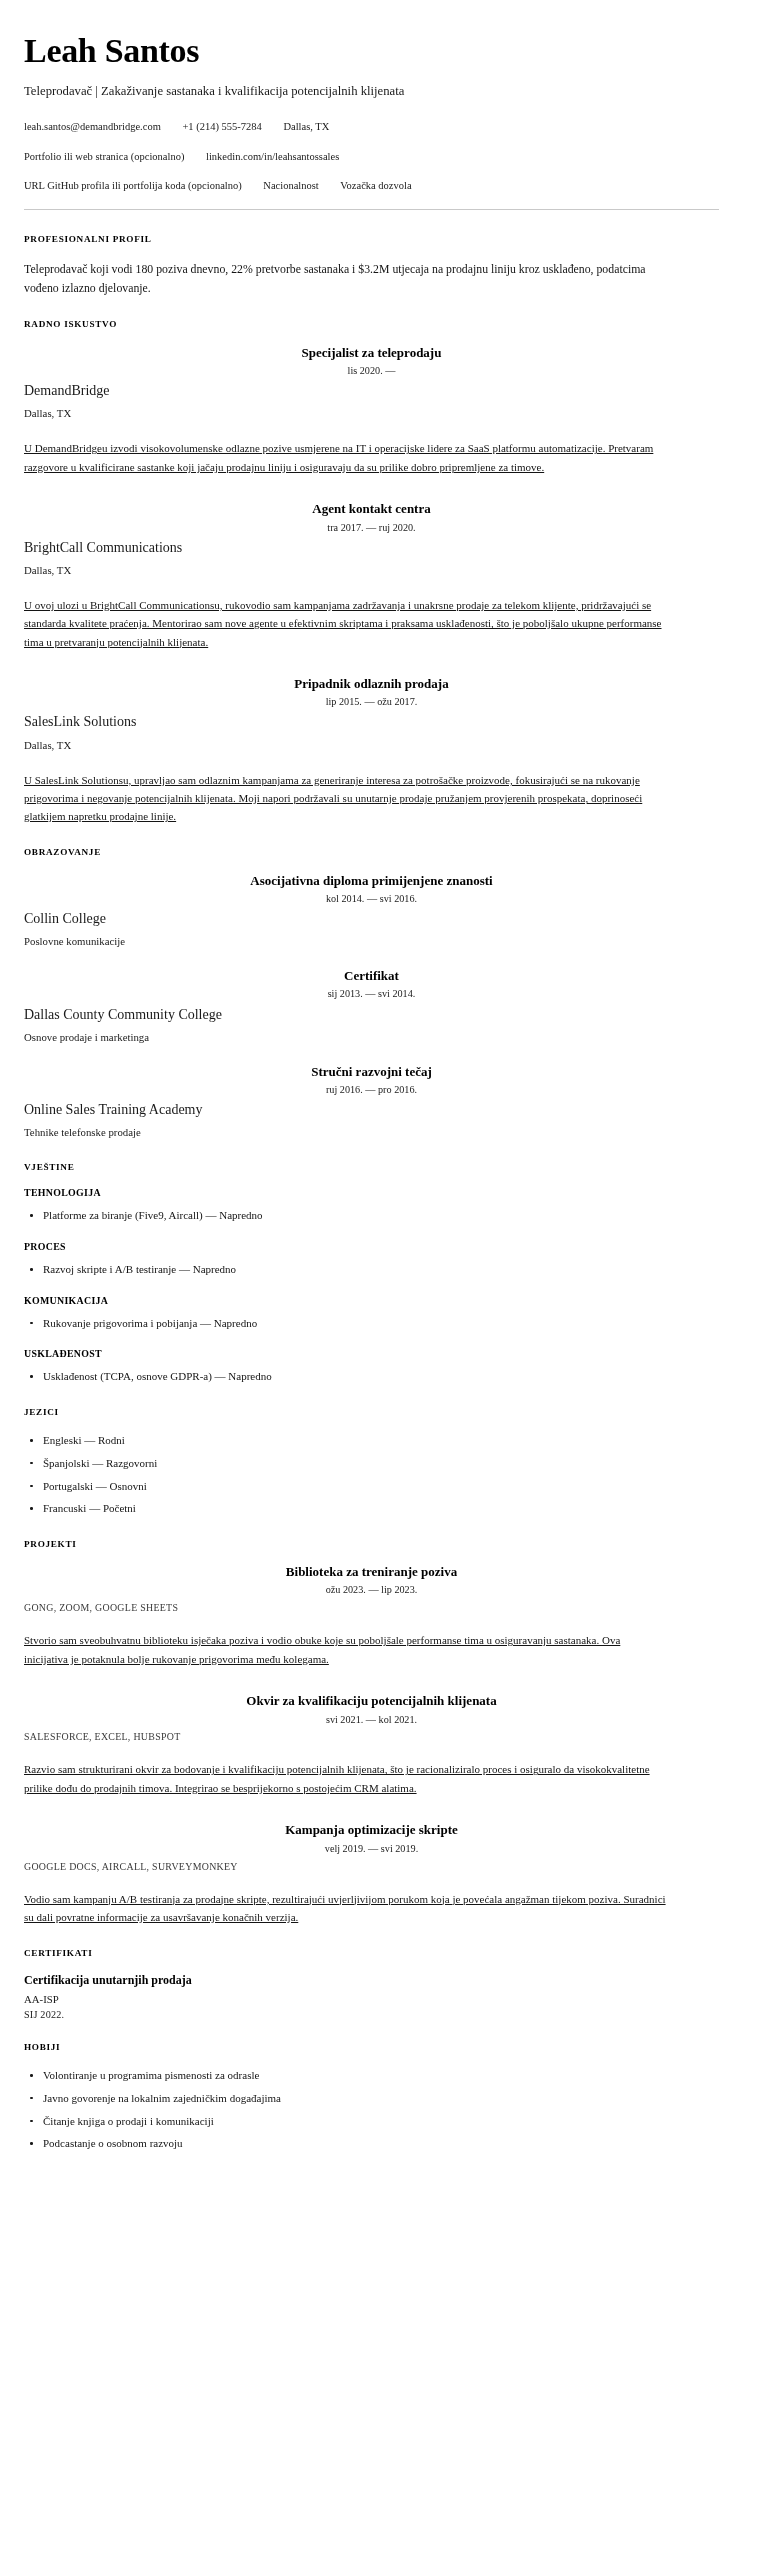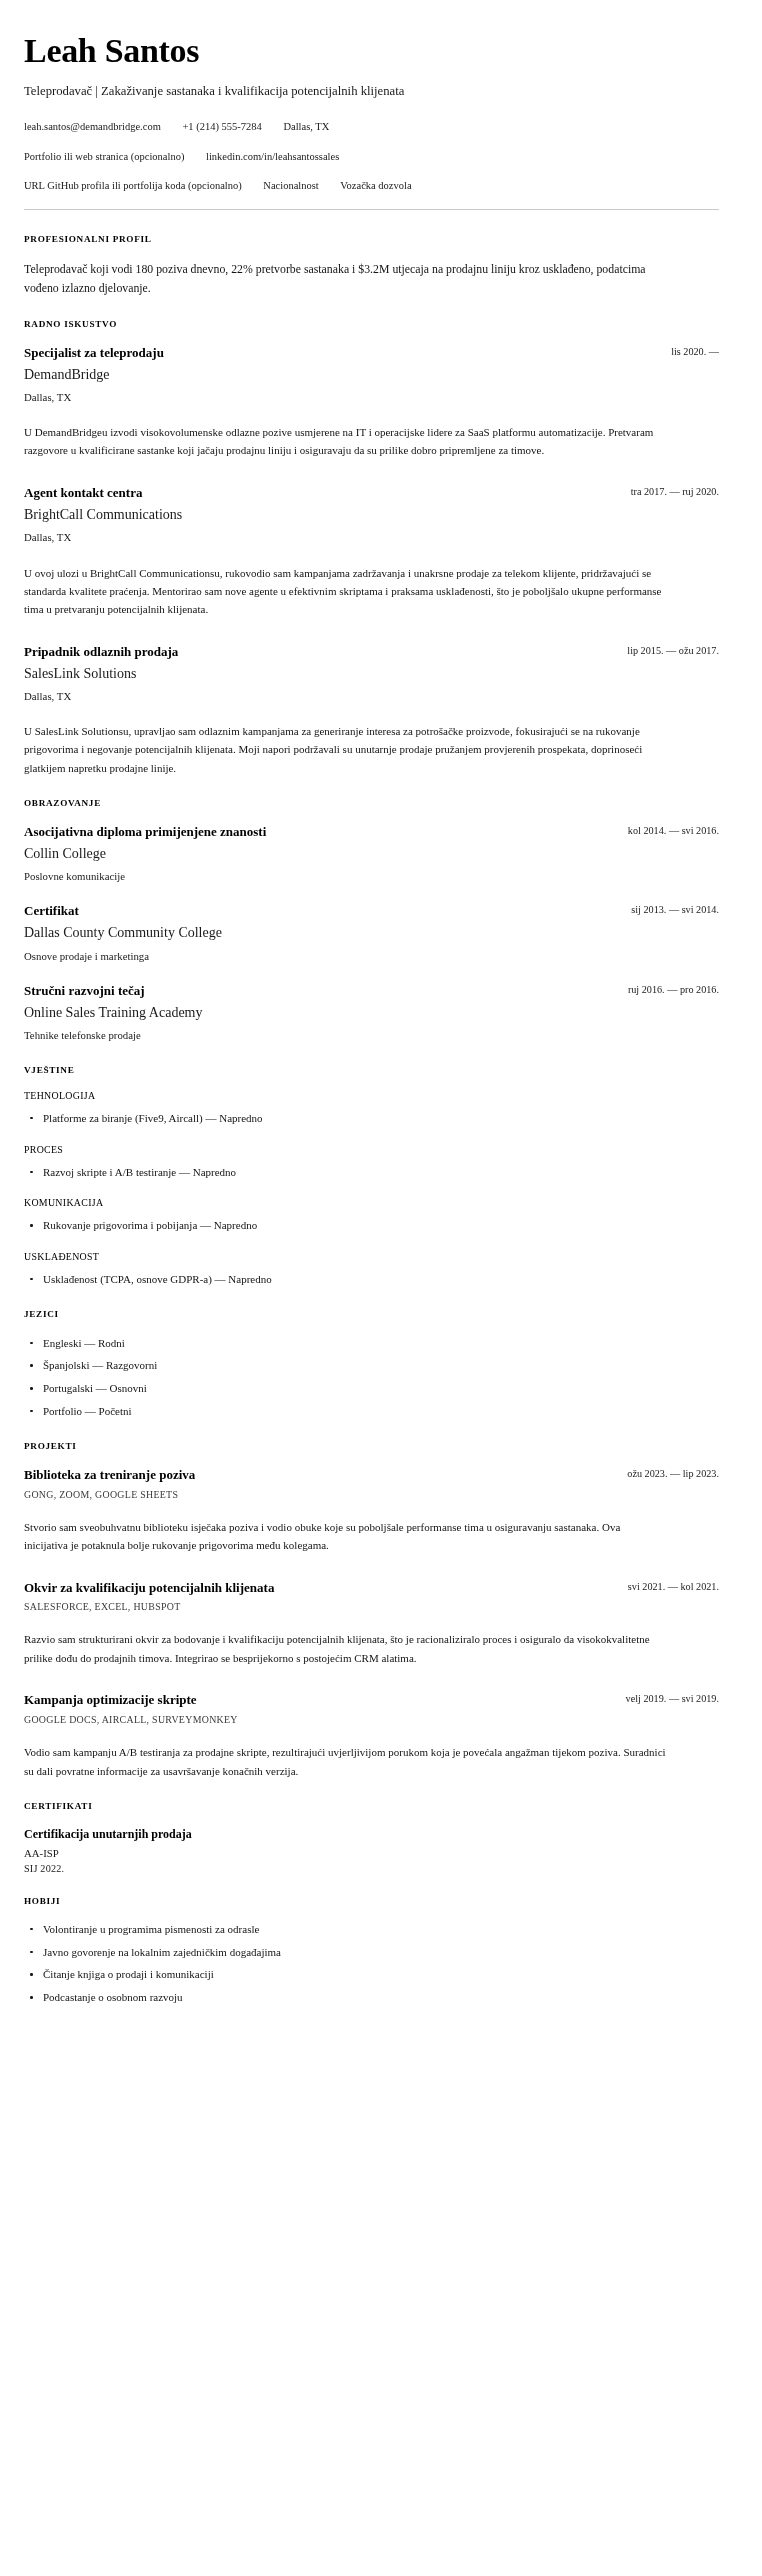--- a/index.html
+++ b/index.html
@@ -70,23 +70,24 @@
     color: #141414;
     margin: 0;
     max-width: 642px;
   }
 
   
   .entry { margin-bottom: 25.4px; }
   .entry:last-child { margin-bottom: 0; }
   .entry-head {
     display: flex;
-    align-items: flex-start;
+    align-items: center;
     justify-content: space-between;
     gap: 3px;
+    flex-direction: column;
   }
   .entry-title {
     font-size: 13px;
     font-weight: bold;
     color: #000000;
     line-height: 1.25;
     margin: 0;
   }
   .entry-date {
     font-size: 10.2px;
@@ -113,28 +114,29 @@
     color: #3a3a3a;
     text-transform: uppercase;
     margin: 5.7px 0 0 0;
   }
   .entry-desc {
     font-size: 11px;
     line-height: 1.66;
     color: #141414;
     margin: 18px 0 0 0;
     max-width: 642px;
+    text-decoration: underline;
   }
 
   
   .skill-group { margin-bottom: 16.5px; }
   .skill-group:last-child { margin-bottom: 0; }
   .skill-group-title {
     font-size: 9.9px;
-    font-weight: normal;
+    font-weight: bold;
     letter-spacing: 0.3px;
     text-transform: uppercase;
     color: #000000;
     margin: 0 0 9px 0;
   }
 
   
   ul.bullets {
     list-style: none;
     margin: 0;
@@ -311,21 +313,21 @@
       </ul>
     </div>
   </section>
 
   <section class="section">
     <h2 class="section-title">JEZICI</h2>
     <ul class="bullets">
       <li>Engleski — Rodni</li>
       <li>Španjolski — Razgovorni</li>
       <li>Portugalski — Osnovni</li>
-      <li>Portfolio — Početni</li>
+      <li>Francuski — Početni</li>
     </ul>
   </section>
 
   <section class="section">
     <h2 class="section-title">PROJEKTI</h2>
 
     <div class="entry">
       <div class="entry-head">
         <h3 class="entry-title">Biblioteka za treniranje poziva</h3>
         <span class="entry-date">ožu 2023. — lip 2023.</span>

